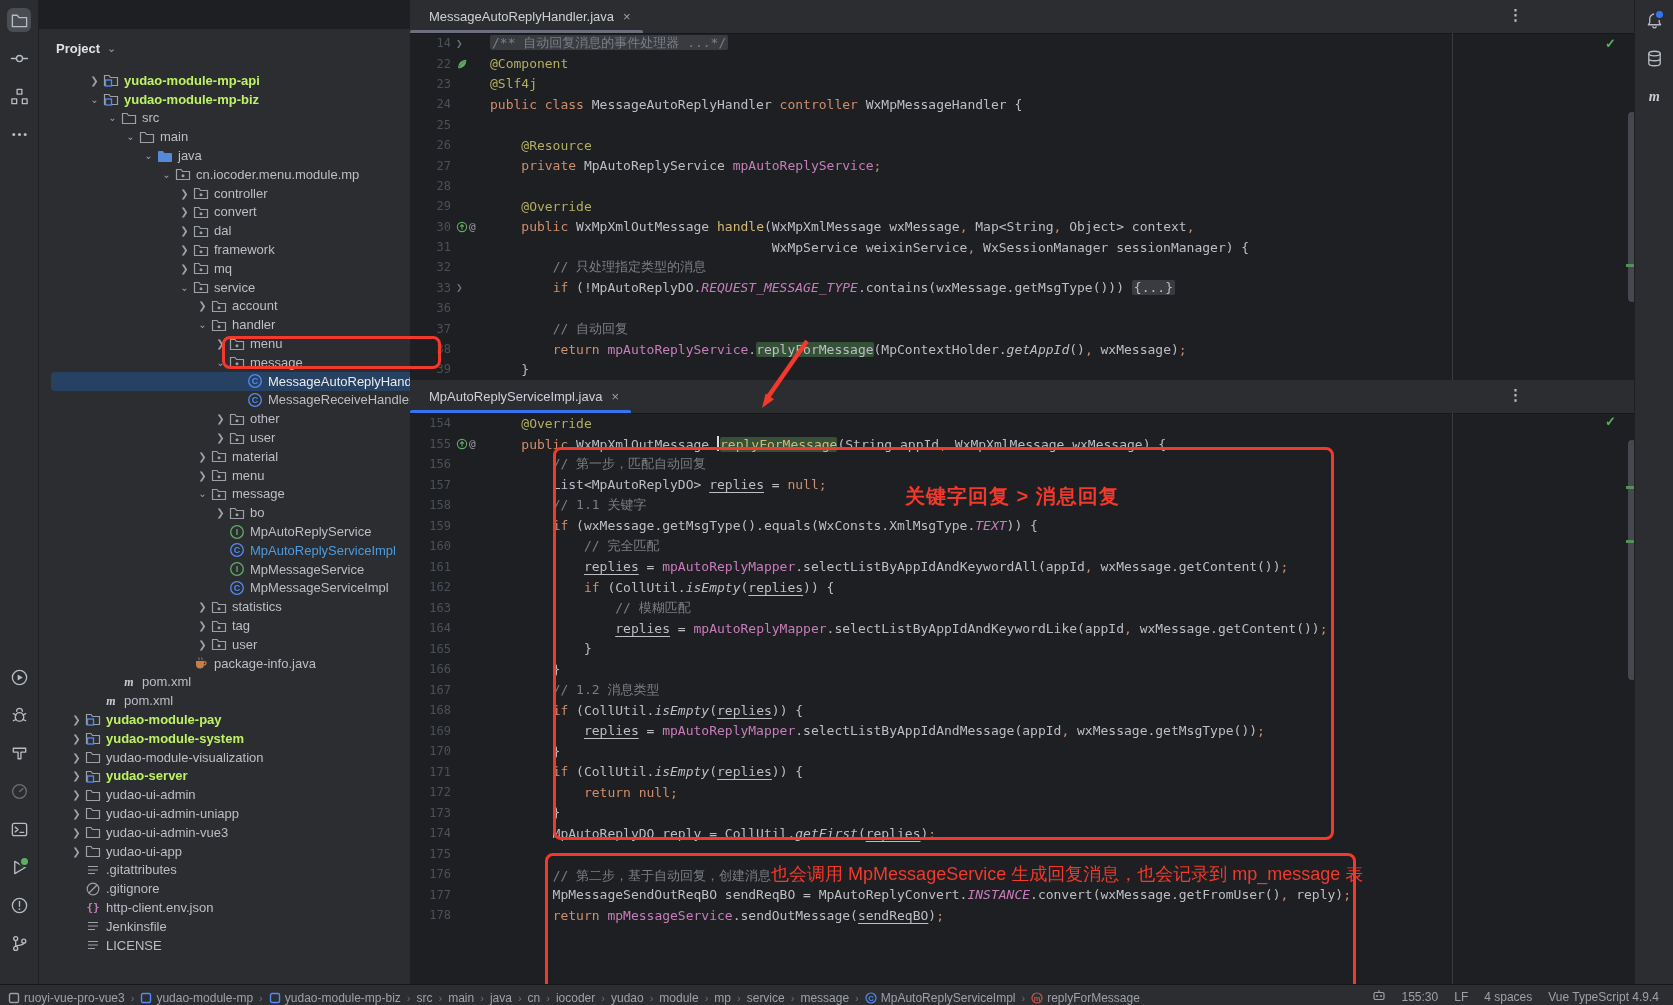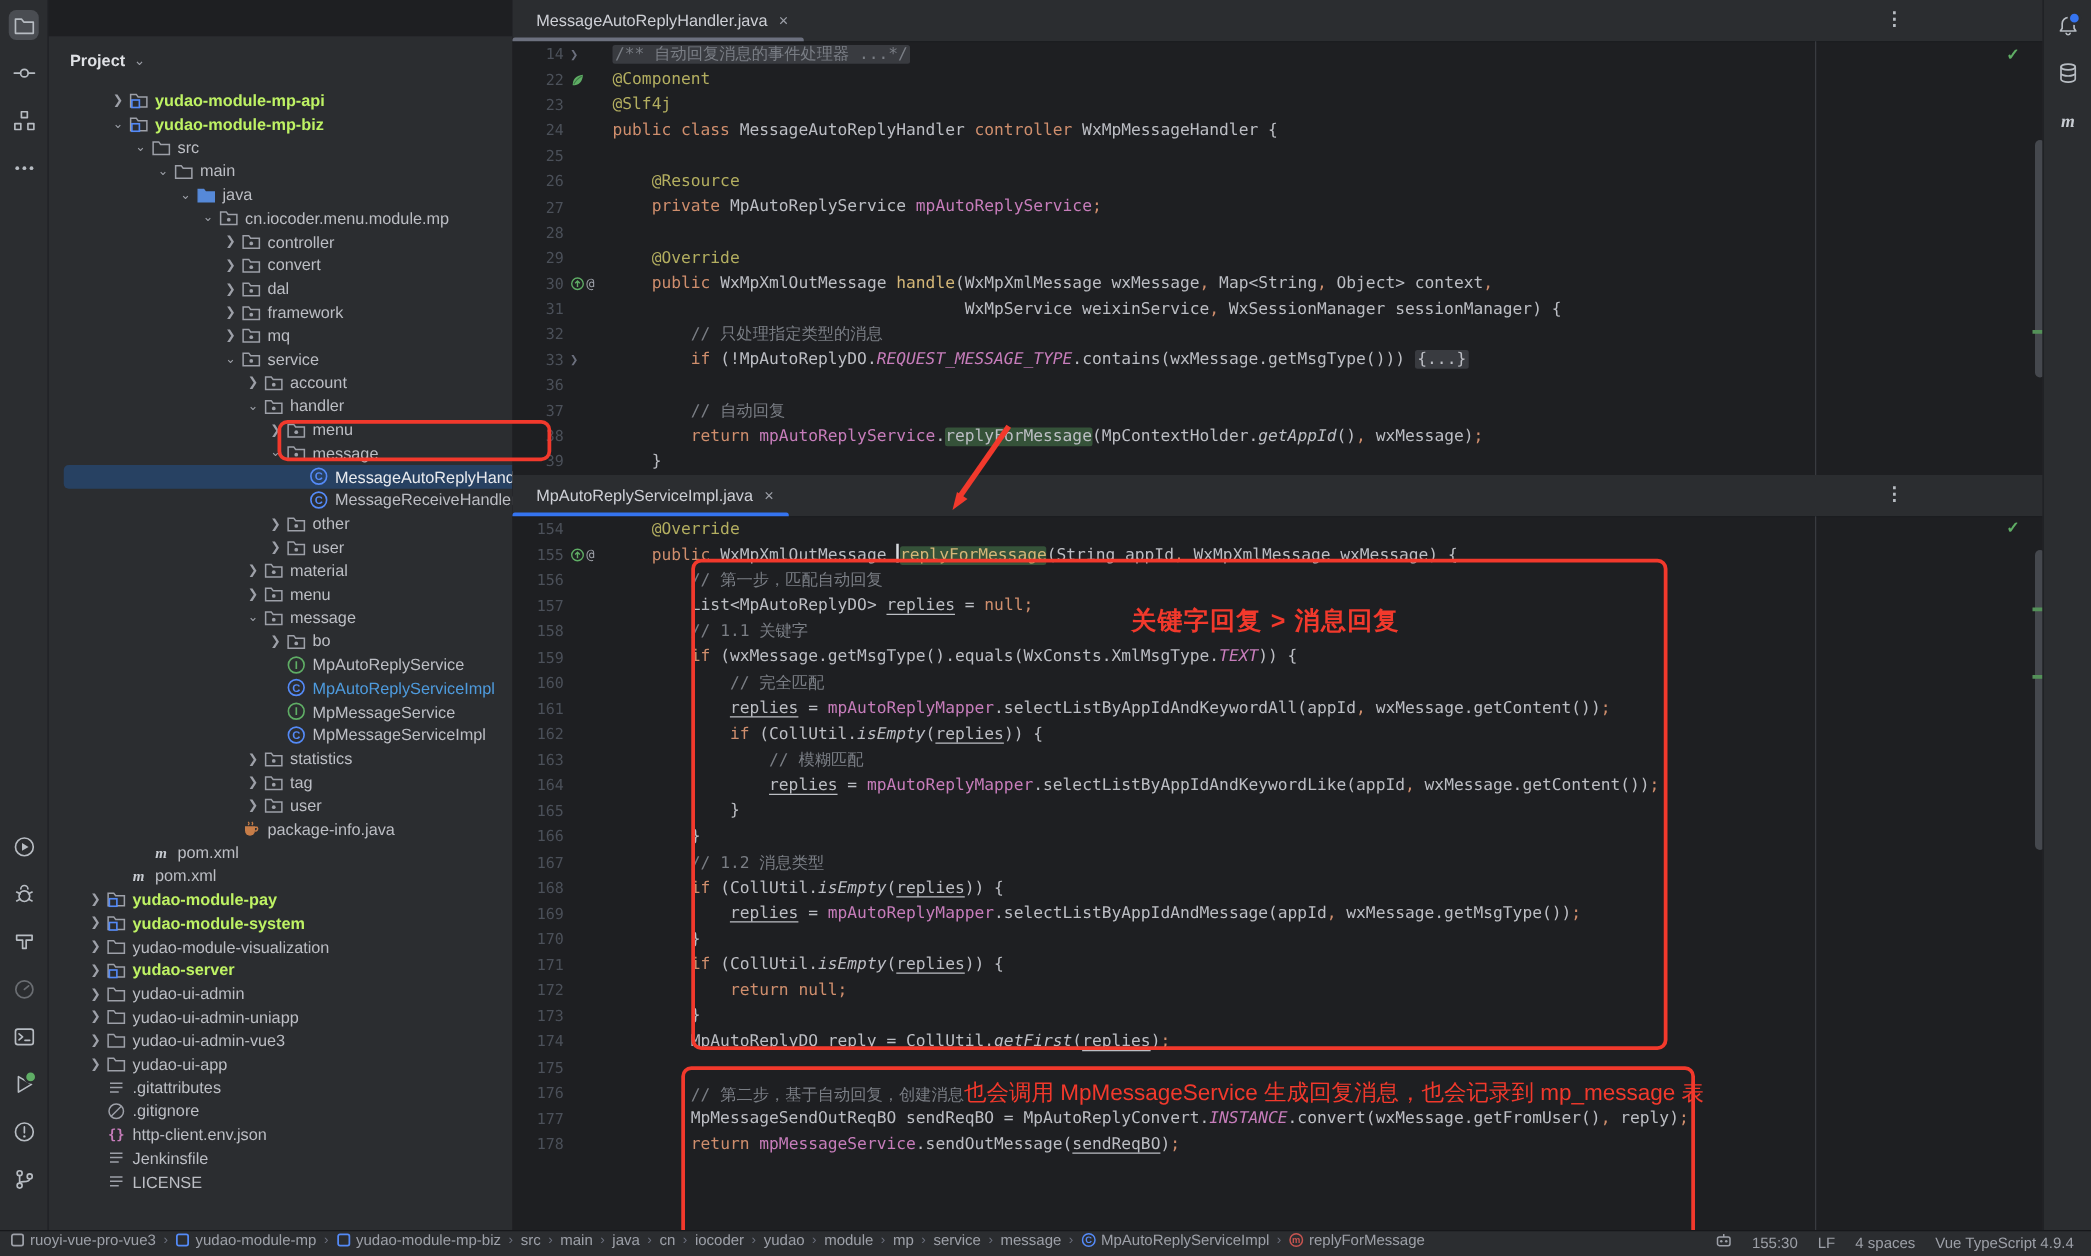--- a/index.html
+++ b/index.html
@@ -60,21 +60,21 @@
   .sbthumb{position:absolute;width:8px;border-radius:4px;background:#45484E;}
   .gmark{position:absolute;width:13px;height:3px;background:#549159;}
   .gcheck{position:absolute;color:#5FAD65;font-size:13px;font-weight:700;}
   
   .overlay{position:absolute;z-index:40;}
   .redbox{border:3px solid #F2392C;border-radius:8px;background:transparent;}
   .rednote-abs{color:#F2392C;font-size:20px;font-weight:700;letter-spacing:1px;white-space:nowrap;
                font-family:"Liberation Sans",sans-serif;}
   
   .statusbar{position:absolute;left:0;right:0;bottom:0;height:21px;background:#2B2D30;border-top:1px solid #17181B;
-             z-index:50;display:flex;align-items:flex-start;padding:0 14px 0 8px;box-sizing:border-box;
+             z-index:50;display:flex;align-items:flex-end;padding:0 14px 0 8px;box-sizing:border-box;
              font-size:12px;color:#9DA0A8;gap:16px;white-space:nowrap;}
   .bc{display:flex;align-items:center;gap:4px;}
   .bc svg{width:12px;height:12px;}
   .bcsep{color:#6C707E;padding:0 2px;font-size:11px;}
   .sb-right{margin-left:auto;display:flex;align-items:center;gap:16px;}
   .sb-right svg{width:14px;height:14px;}
 </style>
 </head>
 <body>
 

